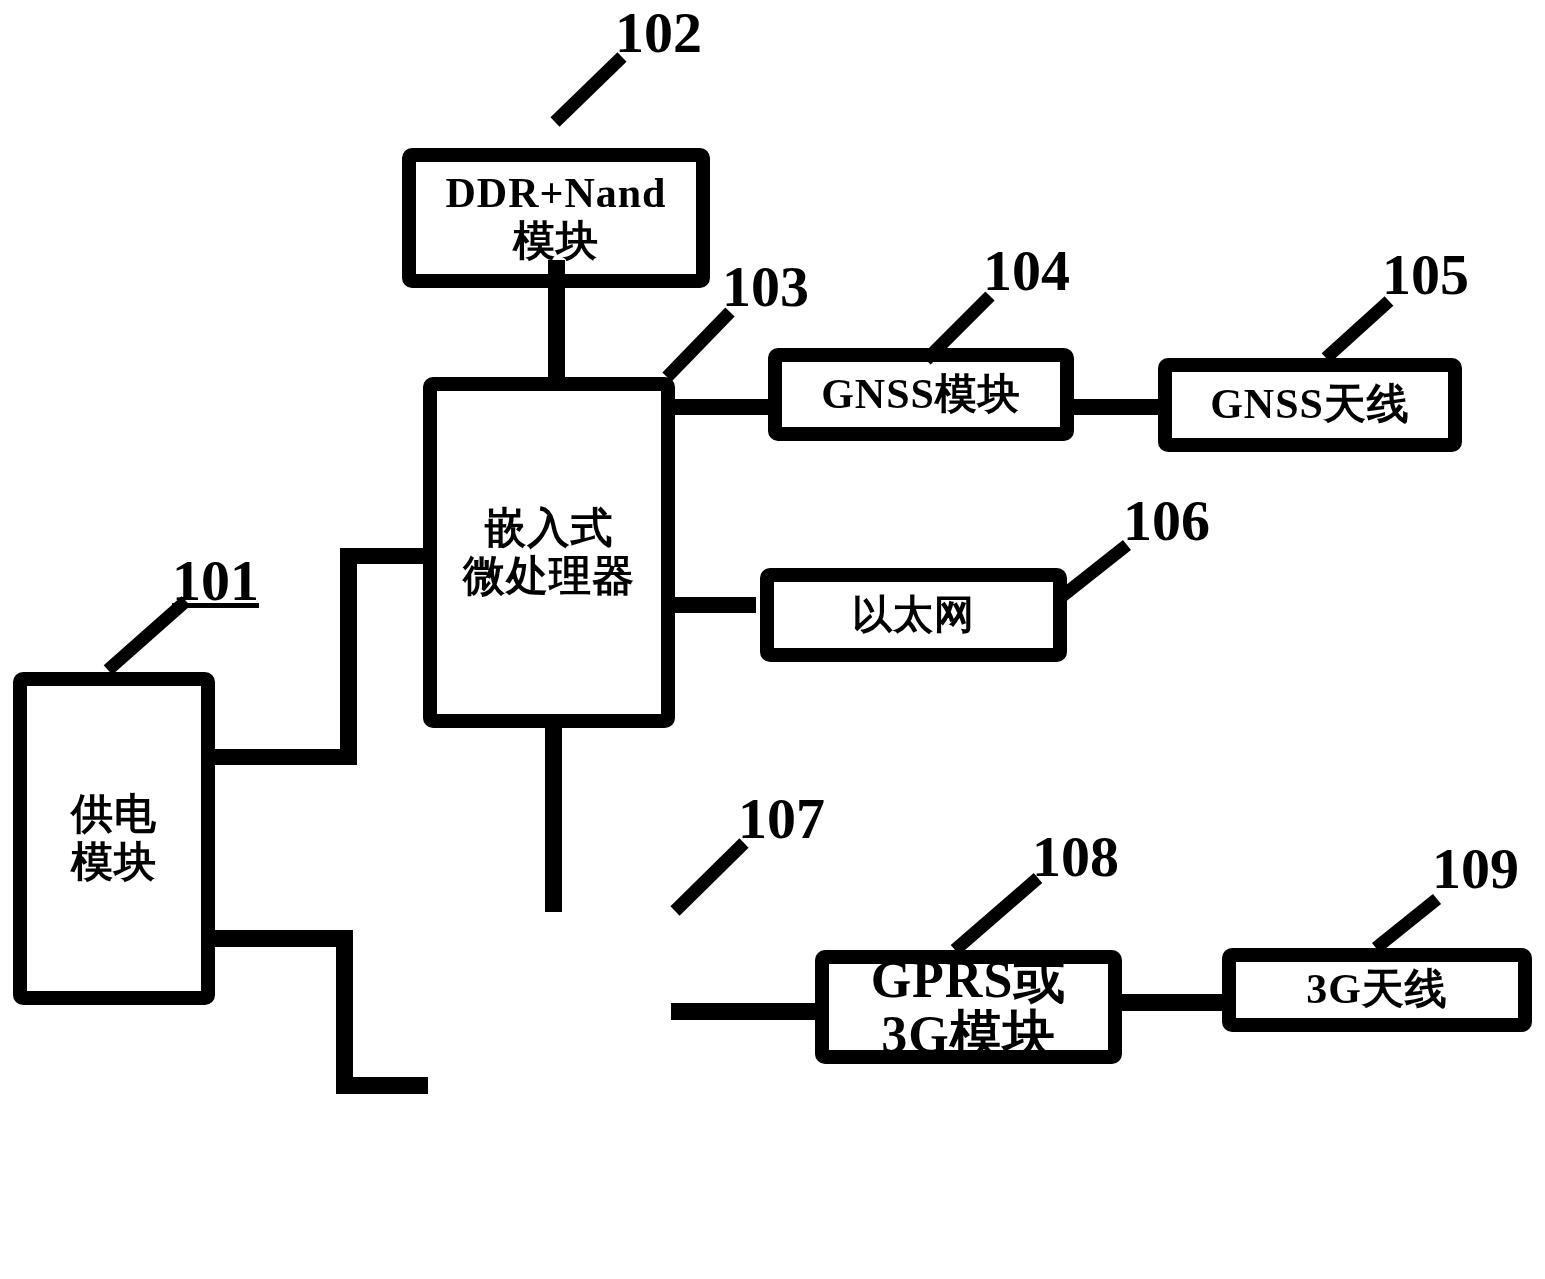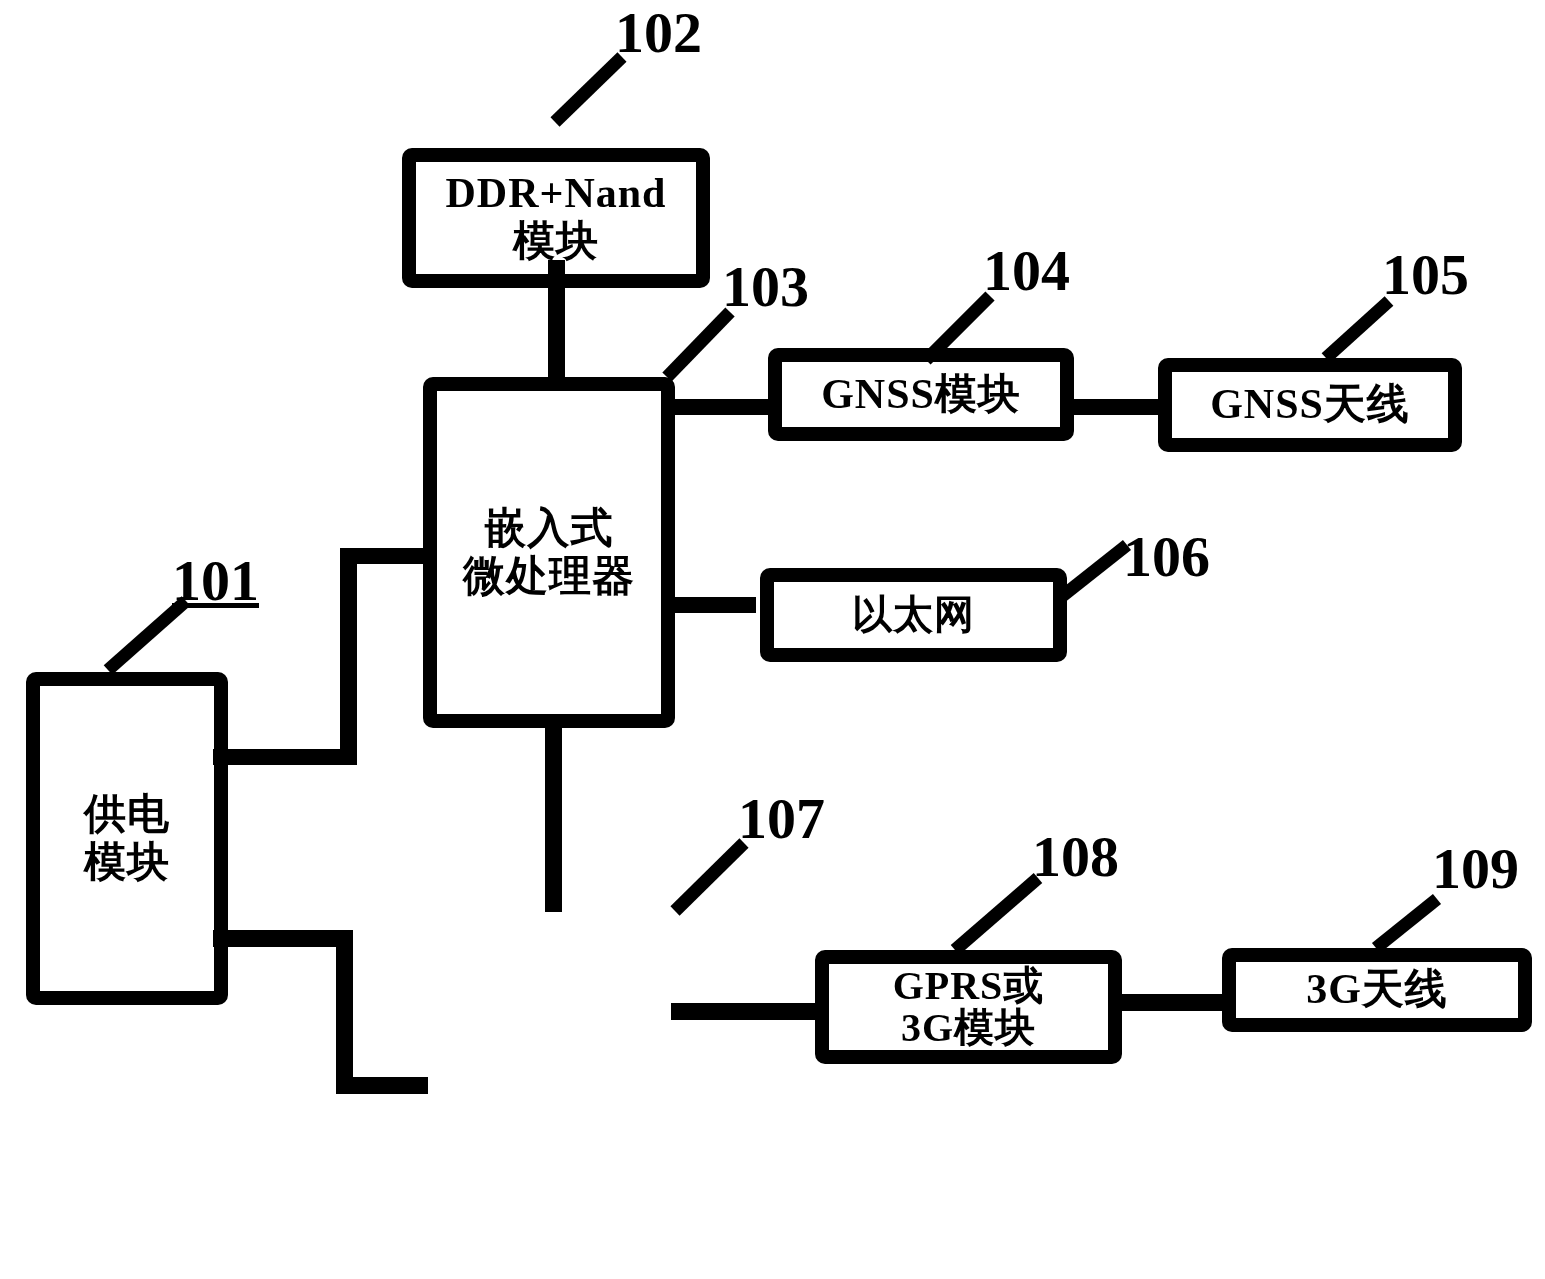--- a/index.html
+++ b/index.html
@@ -52,21 +52,21 @@
     left: 0;
     top: 0;
     pointer-events: none;
   }
 </style>
 </head>
 <body>
 
 <div id="canvas">
 
-  <div class="box" style="left:26px; top:672px; width:202px; height:333px;text-align:center;">
+  <div class="box" style="left:13px; top:672px; width:202px; height:333px;text-align:center;">
     <div class="box-text">
       <span>供电</span>
       <span>模块</span>
     </div>
   </div>
 
   <div class="box" style="left:402px; top:124px; width:308px; height:140px;margin-top:24px;">
     <div class="box-text">
       <span>DDR+Nand</span>
       <span>模块</span>
@@ -93,21 +93,21 @@
   </div>
 
   <div class="box" style="left:760px; top:568px; width:307px; height:94px;font-family:Liberation Serif, serif;">
     <div class="box-text" style="font-size:40px;">
       <span>以太网</span>
     </div>
   </div>
 
 
   <div class="box" style="left:815px; top:950px; width:307px; height:114px;">
-    <div class="box-text" style="font-size:40px; line-height:1.06;">
+    <div class="box-text" style="font-size:52px; line-height:1.06;">
       <span>GPRS或</span>
       <span>3G模块</span>
     </div>
   </div>
 
   <div class="box" style="left:1222px; top:948px; width:310px; height:84px;">
     <div class="box-text">
       <span>3G天线</span>
     </div>
   </div>
@@ -144,18 +144,18 @@
     <line x1="675" y1="911" x2="744" y2="843" stroke="#000" stroke-width="13"></line>
     <line x1="955" y1="950" x2="1038" y2="878" stroke="#000" stroke-width="13"></line>
     <line x1="1376" y1="948" x2="1437" y2="899" stroke="#000" stroke-width="13"></line>
   </svg>
 
   <div class="ref-label" style="left:172px; top:552px;text-decoration:underline;">101</div>
   <div class="ref-label" style="left:615px; top:4px;">102</div>
   <div class="ref-label" style="left:722px; top:258px;">103</div>
   <div class="ref-label" style="left:983px; top:242px;">104</div>
   <div class="ref-label" style="left:1382px; top:246px;">105</div>
-  <div class="ref-label" style="left:1123px; top:492px;margin-top:36px;">106</div>
+  <div class="ref-label" style="left:1123px; top:492px;">106</div>
   <div class="ref-label" style="left:738px; top:790px;">107</div>
   <div class="ref-label" style="left:1032px; top:828px;">108</div>
   <div class="ref-label" style="left:1432px; top:840px;">109</div>
 
 </div>
 
 </body></html>

